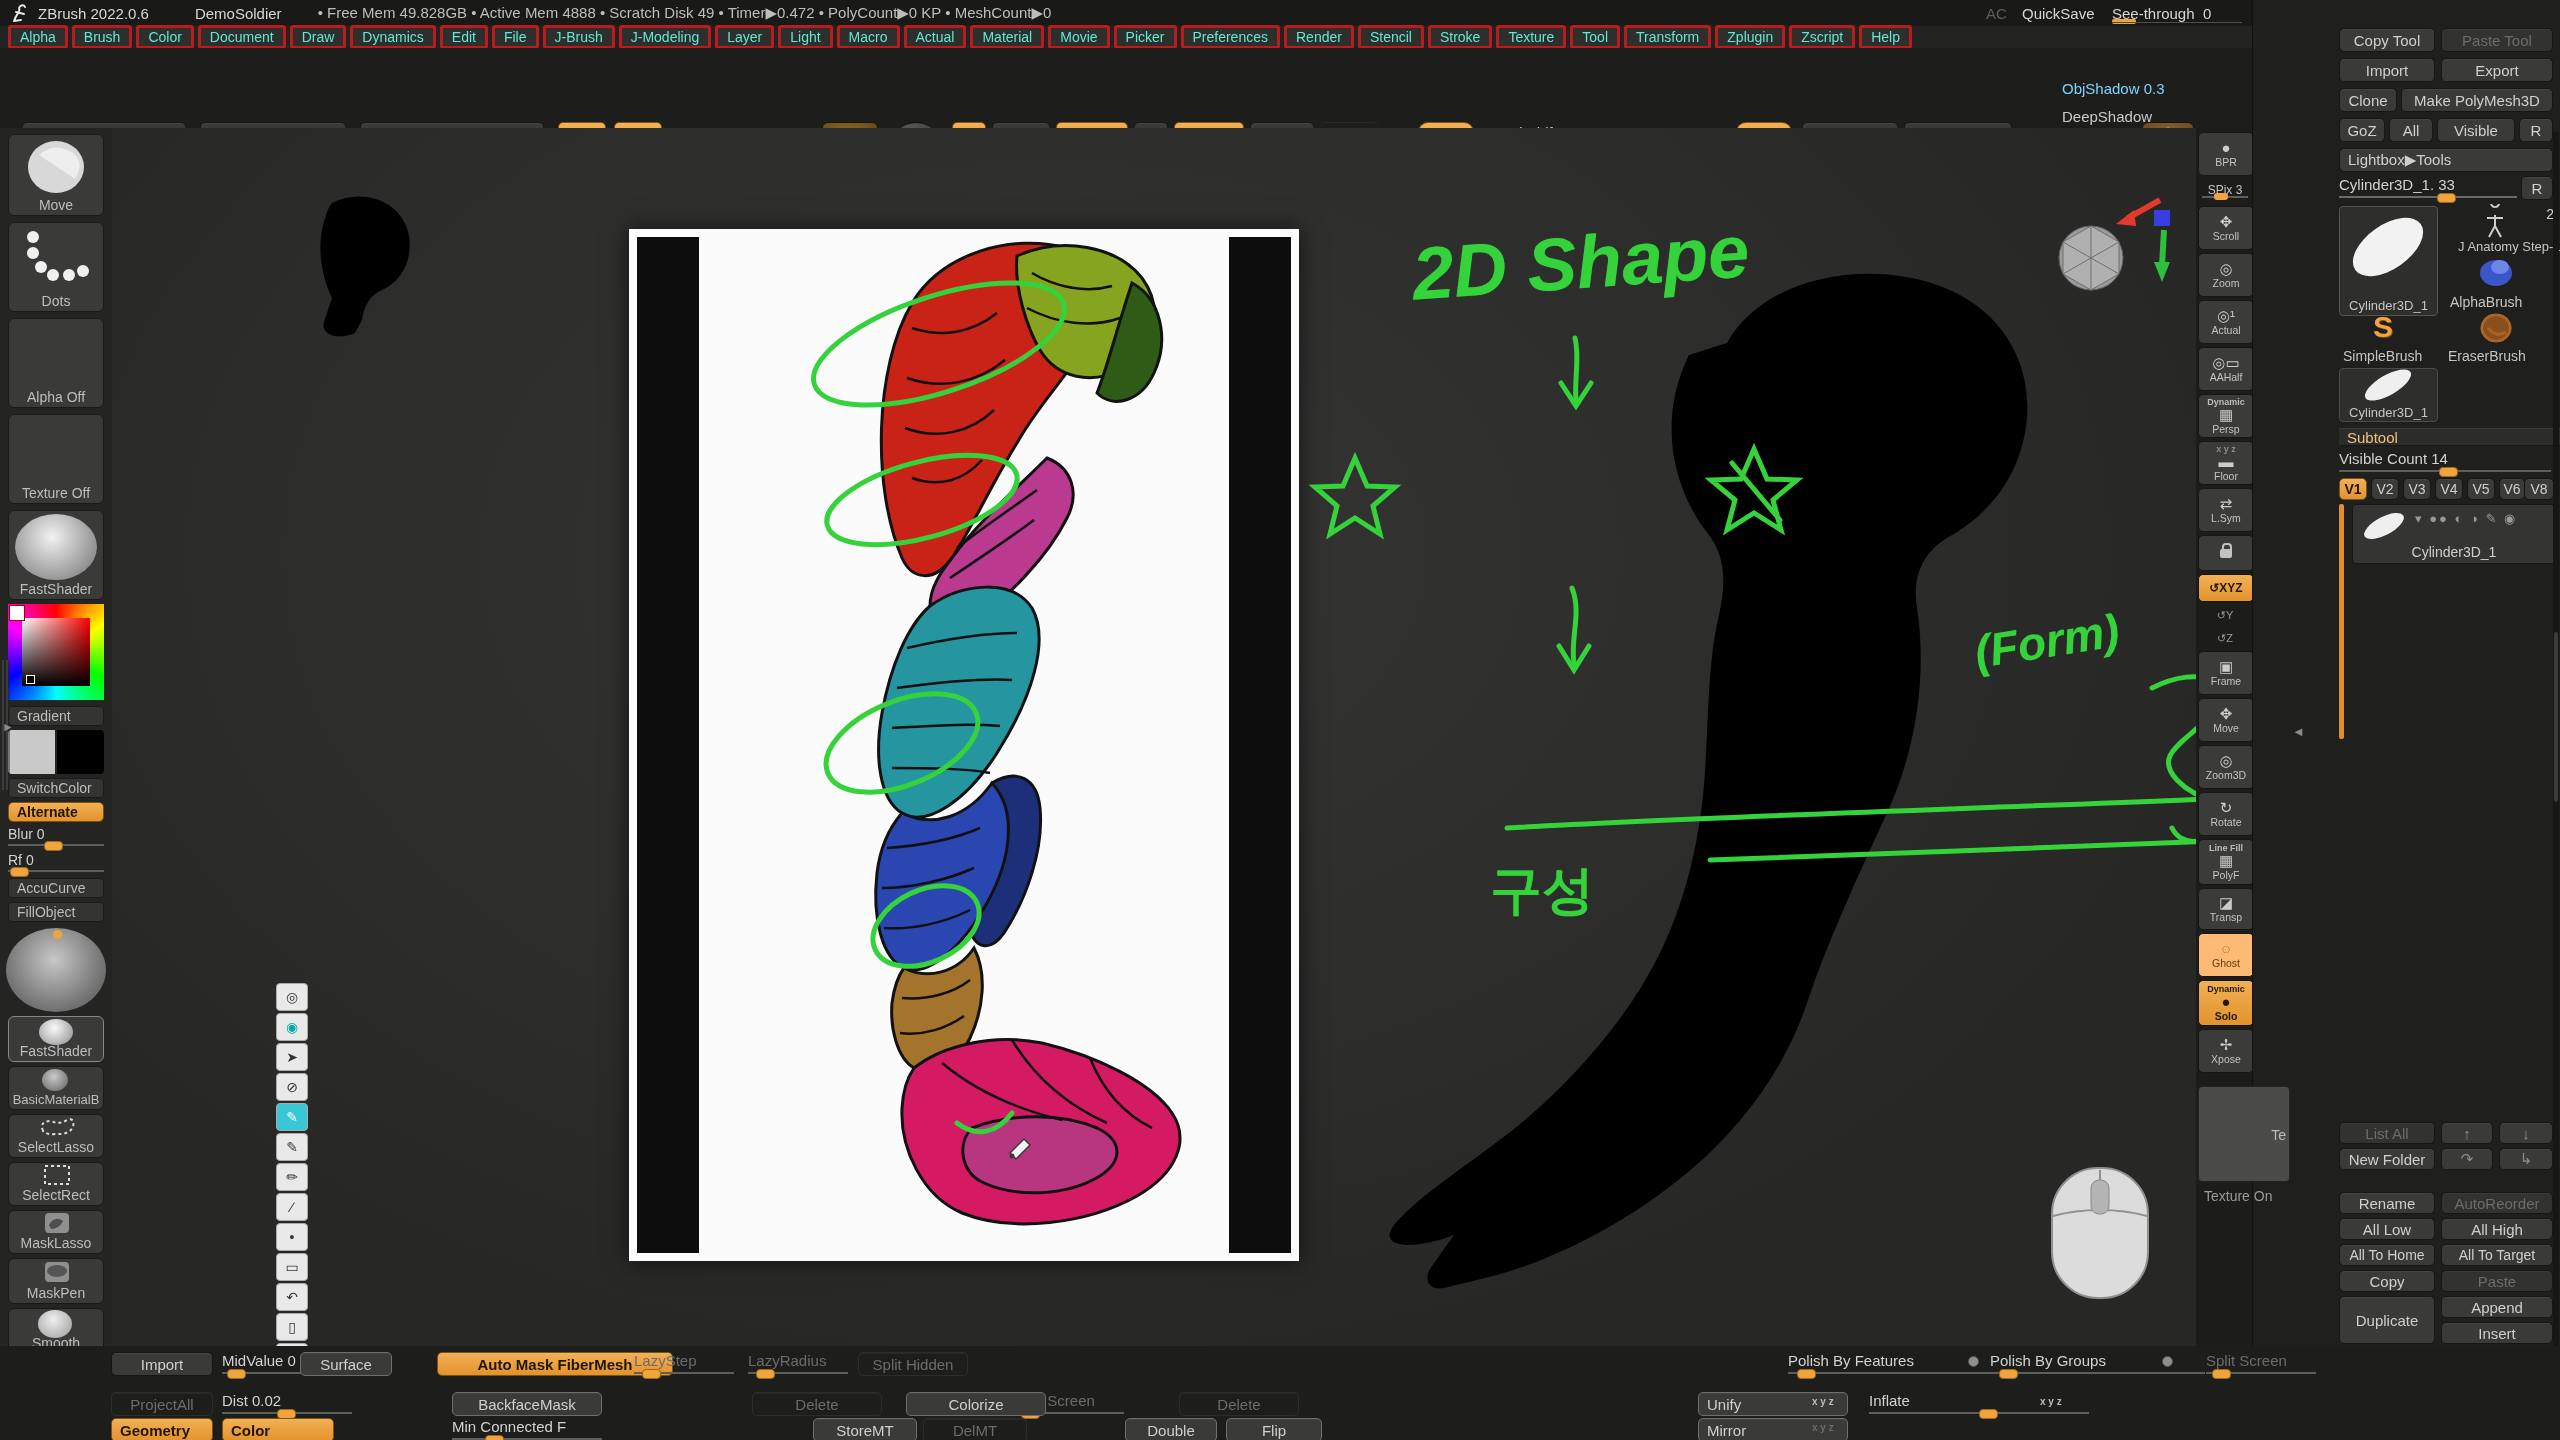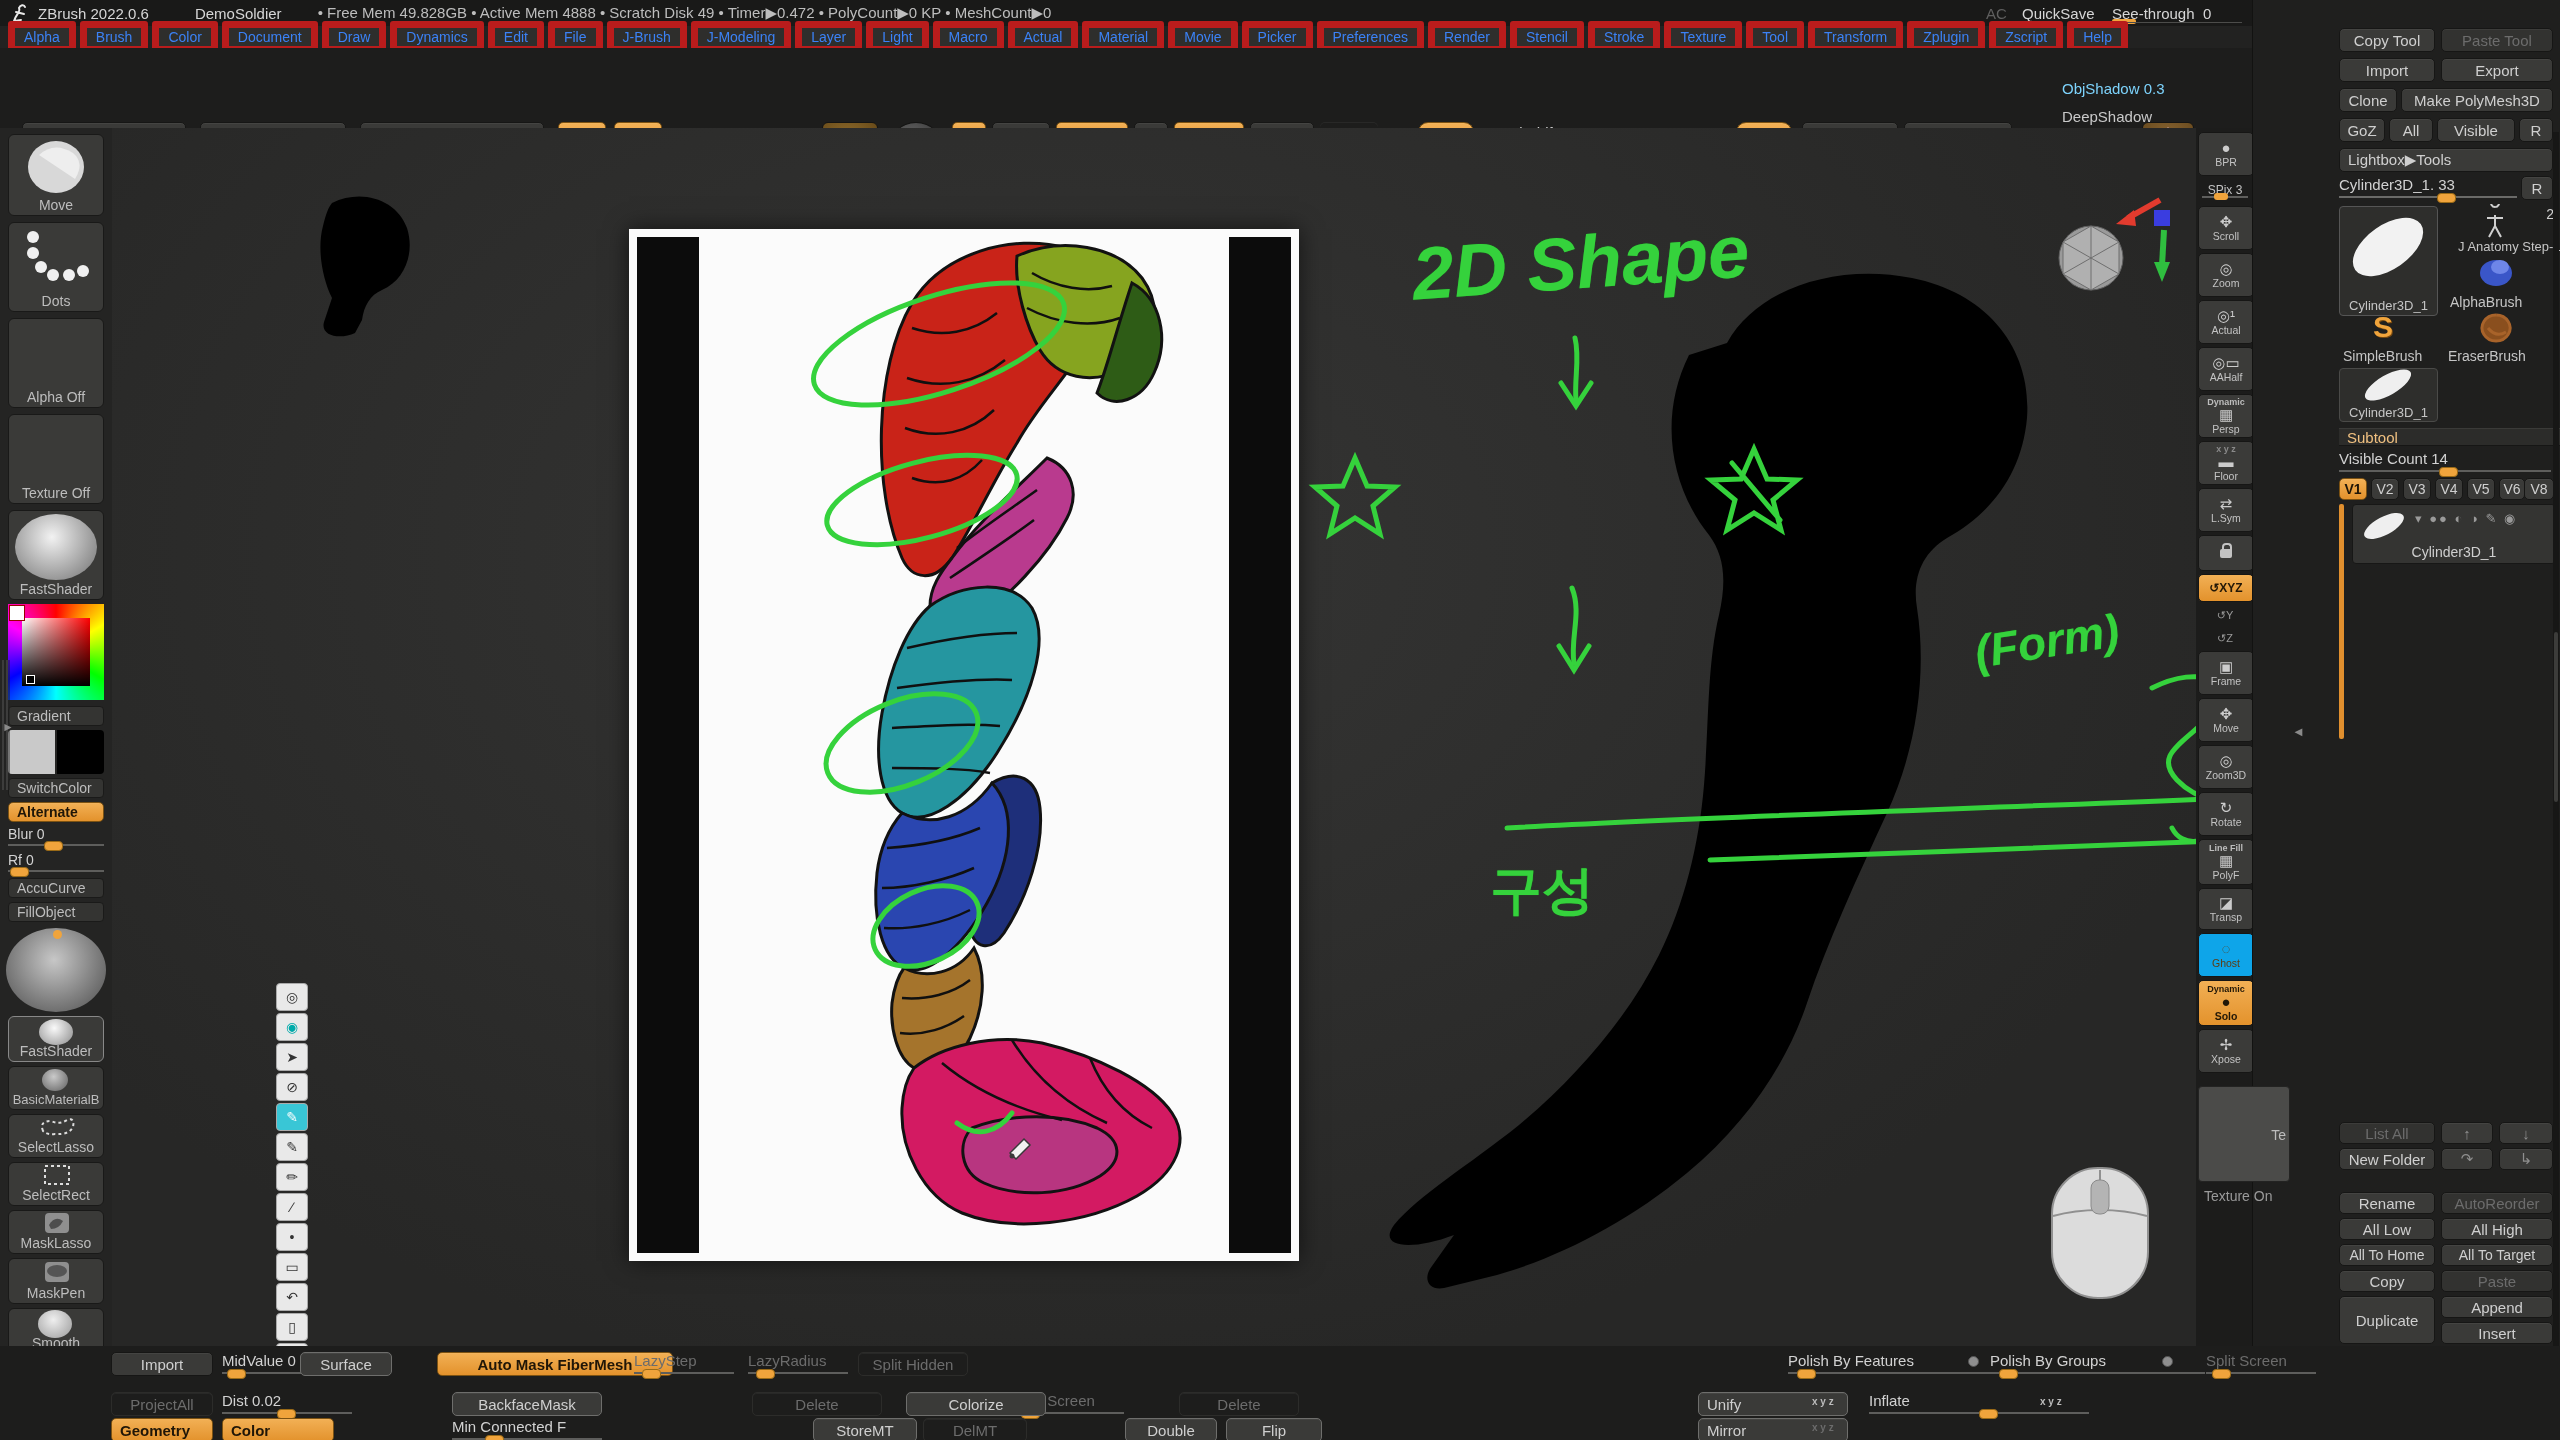--- a/index.html
+++ b/index.html
@@ -3,21 +3,21 @@
 <meta charset="utf-8">
 <style>
   html,body{margin:0;padding:0;background:#111;}
   #root{position:relative;width:2560px;height:1440px;background:#1c1c1b;font-family:"Liberation Sans",sans-serif;overflow:hidden;color:#cfcfcf;}
   .abs{position:absolute;}
   
   #titlebar{left:0;top:0;width:2560px;height:26px;background:#191918;display:flex;align-items:center;font-size:15px;color:#d6d6d6;}
   #titlebar .sp{white-space:nowrap;}
   
   #menubar{left:0;top:26px;width:2560px;height:22px;background:#222221;display:flex;align-items:center;gap:4px;padding-left:8px;}
-  .menu-item{background:#2e2e2c;border:7px solid #b91c1c;border-radius:3px;font-size:14px;color:#3b82f6;padding:1px 9px;line-height:16px;}
+  .menu-item{background:#2e2e2c;border:3px solid #b91c1c;border-radius:3px;font-size:14px;color:#5eead4;padding:1px 9px;line-height:16px;}
   
   #shelf{left:0;top:48px;width:2560px;height:80px;background:#1d1d1c;}
   .btn{position:absolute;background:#3a3a38;border:1px solid #161615;border-radius:5px;box-shadow:inset 0 1px 0 rgba(255,255,255,.05);color:#cfcfcf;font-size:15px;display:flex;align-items:center;justify-content:center;white-space:nowrap;box-sizing:border-box;}
   .btn.orange{background:linear-gradient(#f2b055,#e3922c);color:#201607;border-color:#7c5212;font-weight:bold;}
   .btn.dim{color:#6c6c6c;background:#323230;}
   .btn.lite{border-color:#6e6e6c;}
   .bigbtn{height:52px;top:74px;}
   .tool-iconbtn{flex-direction:column;font-size:13px;gap:2px;}
   .slider{position:absolute;height:26px;}
   .s-label{position:absolute;left:0;top:0;font-size:15px;color:#d2d2d2;white-space:nowrap;}
@@ -37,21 +37,21 @@
   #doc{position:absolute;left:517px;top:101px;width:670px;height:1032px;background:#fbfbfb;box-shadow:0 0 22px rgba(0,0,0,.6);}
   #doc .bar{position:absolute;top:8px;bottom:8px;width:62px;background:#0c0c0c;}
   .anno{position:absolute;color:#35d23c;font-weight:bold;white-space:nowrap;text-shadow:0 0 1px #1d8f23;}
   
   #rightshelf{left:2198px;top:132px;width:56px;display:flex;flex-direction:column;gap:3px;}
   .rs-cell{width:54px;background:#3b3b39;border:1px solid #161615;border-radius:5px;display:flex;flex-direction:column;align-items:center;justify-content:center;color:#c3c3c3;}
   .rs-cell .g{font-size:15px;line-height:16px;color:#cccccc;}
   .rs-cell .t{font-size:10.5px;line-height:12px;}
   .rs-cell.orange{background:linear-gradient(#f2b055,#e3922c);color:#231807;}
   .rs-cell.orange .g,.rs-cell.orange .t{color:#231807;font-weight:bold;}
-  .rs-cell.ghosted{background:#0ea5e9;}
+  .rs-cell.ghosted{background:#fdba74;}
   .rs-cell.ghosted .g,.rs-cell.ghosted .t{color:#5d3c12;}
   .rs-mini{font-size:9px;color:#bdbdbd;font-weight:bold;line-height:9px;}
   
   #righttray{left:2252px;top:0px;width:308px;height:1440px;background:#1f1f1e;border-left:1px solid #121211;}
   .sec{position:absolute;left:2339px;width:221px;background:#2c2c2a;border-top:1px solid #3a3a38;border-bottom:1px solid #161615;color:#c9c9c9;font-size:15px;display:flex;align-items:center;padding-left:8px;box-sizing:border-box;height:18px;}
   
   #pentool{left:163px;top:855px;width:34px;display:flex;flex-direction:column;gap:2px;align-items:center;}
   .pt{width:30px;height:26px;background:rgba(250,250,250,.92);border:1px solid #aaa;border-radius:4px;display:flex;align-items:center;justify-content:center;font-size:14px;color:#333;}
   .pt.teal{color:#0aa;}
   .pt.active{background:#39c6d6;color:#fff;}

